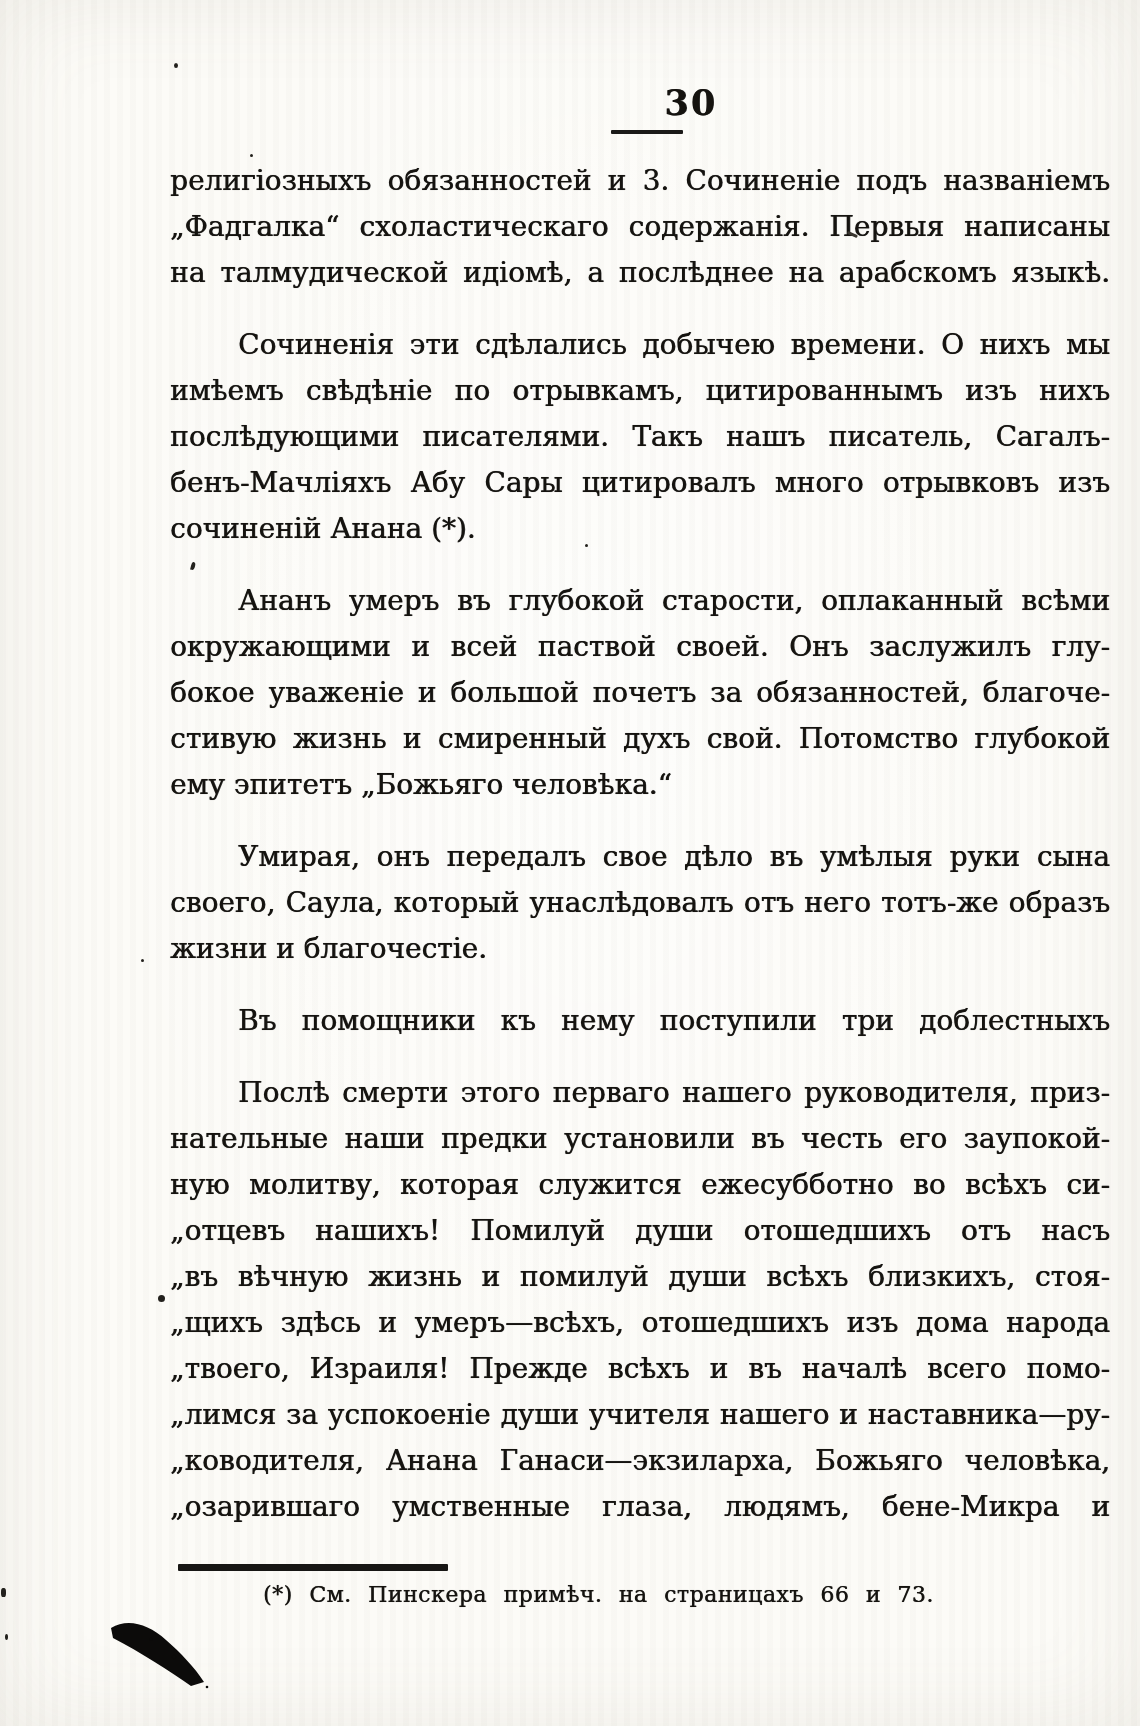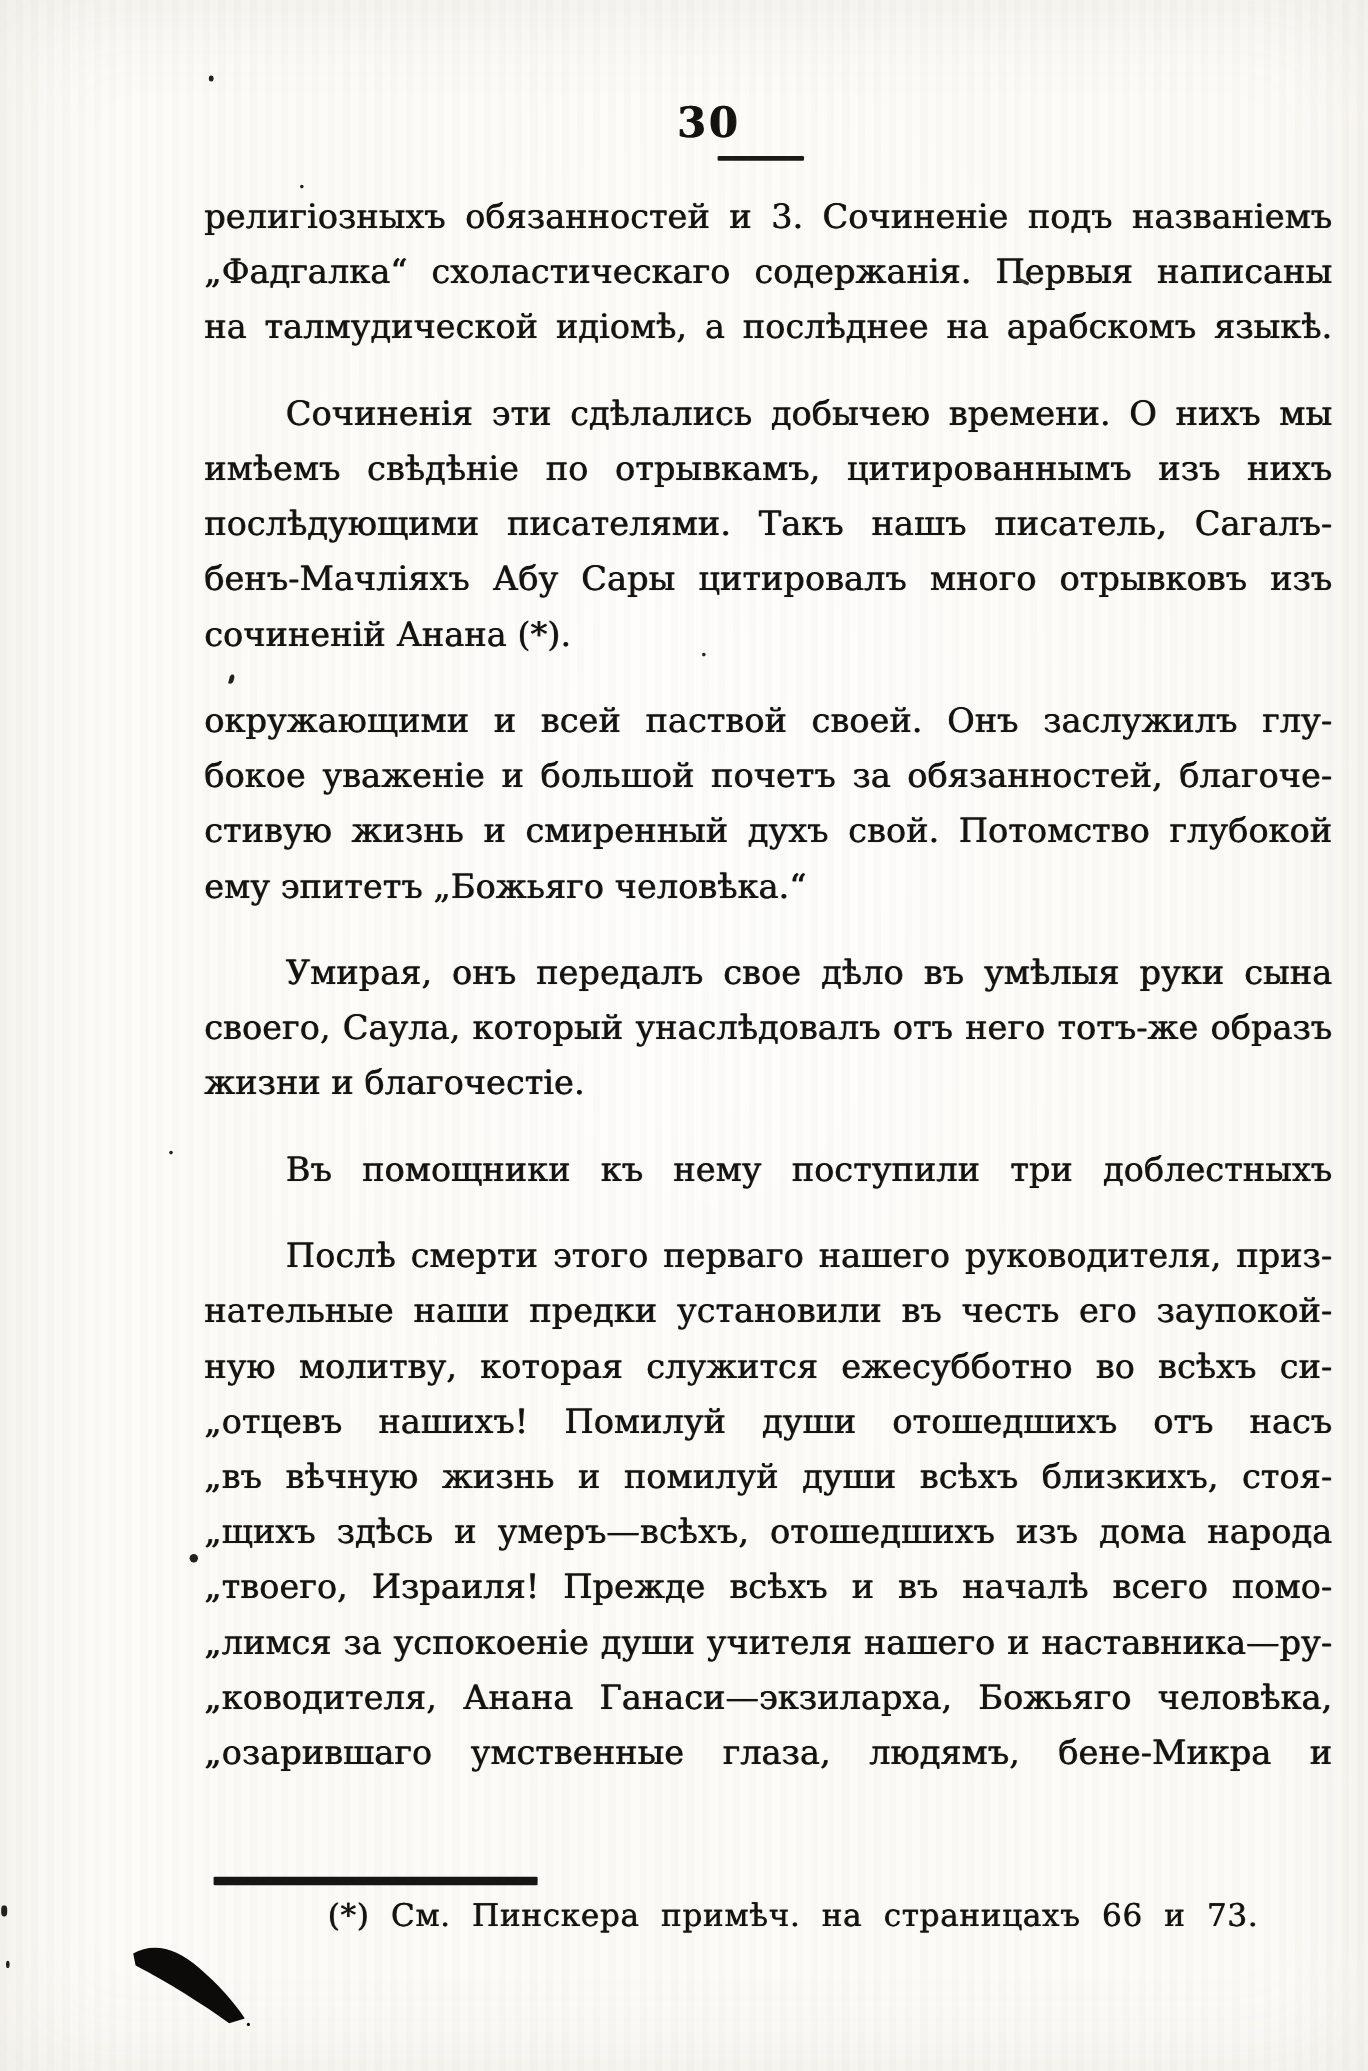--- a/index.html
+++ b/index.html
@@ -11,42 +11,42 @@
   }
   .page::before{
     content:"";position:absolute;inset:0;pointer-events:none;
     background:
       repeating-linear-gradient(90deg, rgba(70,62,44,0.018) 0 6px, rgba(0,0,0,0) 6px 13px),
       radial-gradient(ellipse at 52% 42%, rgba(255,255,255,0.55), rgba(0,0,0,0) 62%);
     box-shadow:inset 0 0 90px rgba(120,110,90,0.10);
   }
 
   
-  .pagenum-wrap{position:absolute;top:82px;left:564px;width:140px;text-align:left;}
+  .pagenum-wrap{position:absolute;top:82px;left:577px;width:140px;text-align:right;}
   .pagenum{
     font-size:35px;font-weight:bold;letter-spacing:2px;
     text-shadow:0.6px 0 0 rgba(10,10,10,0.85);
   }
   .pagenum-rule{margin:7px auto 0;width:72px;height:4px;background:#1b1a18;border-radius:1px;}
 
   
   .text-block{position:absolute;left:170px;top:158px;width:940px;font-size:28px;}
   .para{margin:0;}
   .para + .para{margin-top:26px;}
   .ln{
     height:46px;line-height:46px;white-space:normal;
     text-shadow:0.55px 0 0 rgba(12,12,12,0.82), 0 0 1px rgba(25,22,18,0.32);
   }
   .jl{text-align:justify;text-align-last:justify;}
   .ind{text-indent:68px;}
 
   
   .footnote-rule{position:absolute;left:178px;top:1564px;width:270px;height:7px;background:#171614;border-radius:1px;}
   .footnote{
-    position:absolute;left:273px;top:1582px;font-size:26px;
+    position:absolute;left:263px;top:1582px;font-size:22px;
     word-spacing:9px;letter-spacing:0.5px;
     text-shadow:0.5px 0 0 rgba(12,12,12,0.8), 0 0 1px rgba(25,22,18,0.3);
   }
 
   
   .speck{position:absolute;background:#23211d;border-radius:50%;}
   .comma-mark{position:absolute;width:4px;height:8px;background:#24221e;border-radius:50% 50% 60% 0;transform:rotate(14deg);}
   .accent-mark{position:absolute;width:11px;height:2.5px;background:#3a362f;transform:rotate(24deg);border-radius:2px;}
   .inkblot{position:absolute;left:104px;top:1614px;}
 </style>
@@ -70,20 +70,21 @@
 
     <div class="para">
       <div class="ln jl ind">Сочиненія эти сдѣлались добычею времени. О нихъ мы</div>
       <div class="ln jl">имѣемъ свѣдѣніе по отрывкамъ, цитированнымъ изъ нихъ</div>
       <div class="ln jl">послѣдующими писателями. Такъ нашъ писатель, Сагалъ-</div>
       <div class="ln jl">бенъ-Мачліяхъ Абу Сары цитировалъ много отрывковъ изъ</div>
       <div class="ln">сочиненій Анана (*).</div>
     </div>
 
     <div class="para">
+      <div class="ln jl ind">Ананъ умеръ въ глубокой старости, оплаканный всѣми</div>
       <div class="ln jl">окружающими и всей паствой своей. Онъ заслужилъ глу-</div>
       <div class="ln jl">бокое уваженіе и большой почетъ за обязанностей, благоче-</div>
       <div class="ln jl">стивую жизнь и смиренный духъ свой. Потомство глубокой</div>
       <div class="ln">ему эпитетъ „Божьяго человѣка.“</div>
     </div>
 
     <div class="para">
       <div class="ln jl ind">Умирая, онъ передалъ свое дѣло въ умѣлыя руки сына</div>
       <div class="ln jl">своего, Саула, который унаслѣдовалъ отъ него тотъ-же образъ</div>
       <div class="ln">жизни и благочестіе.</div>

